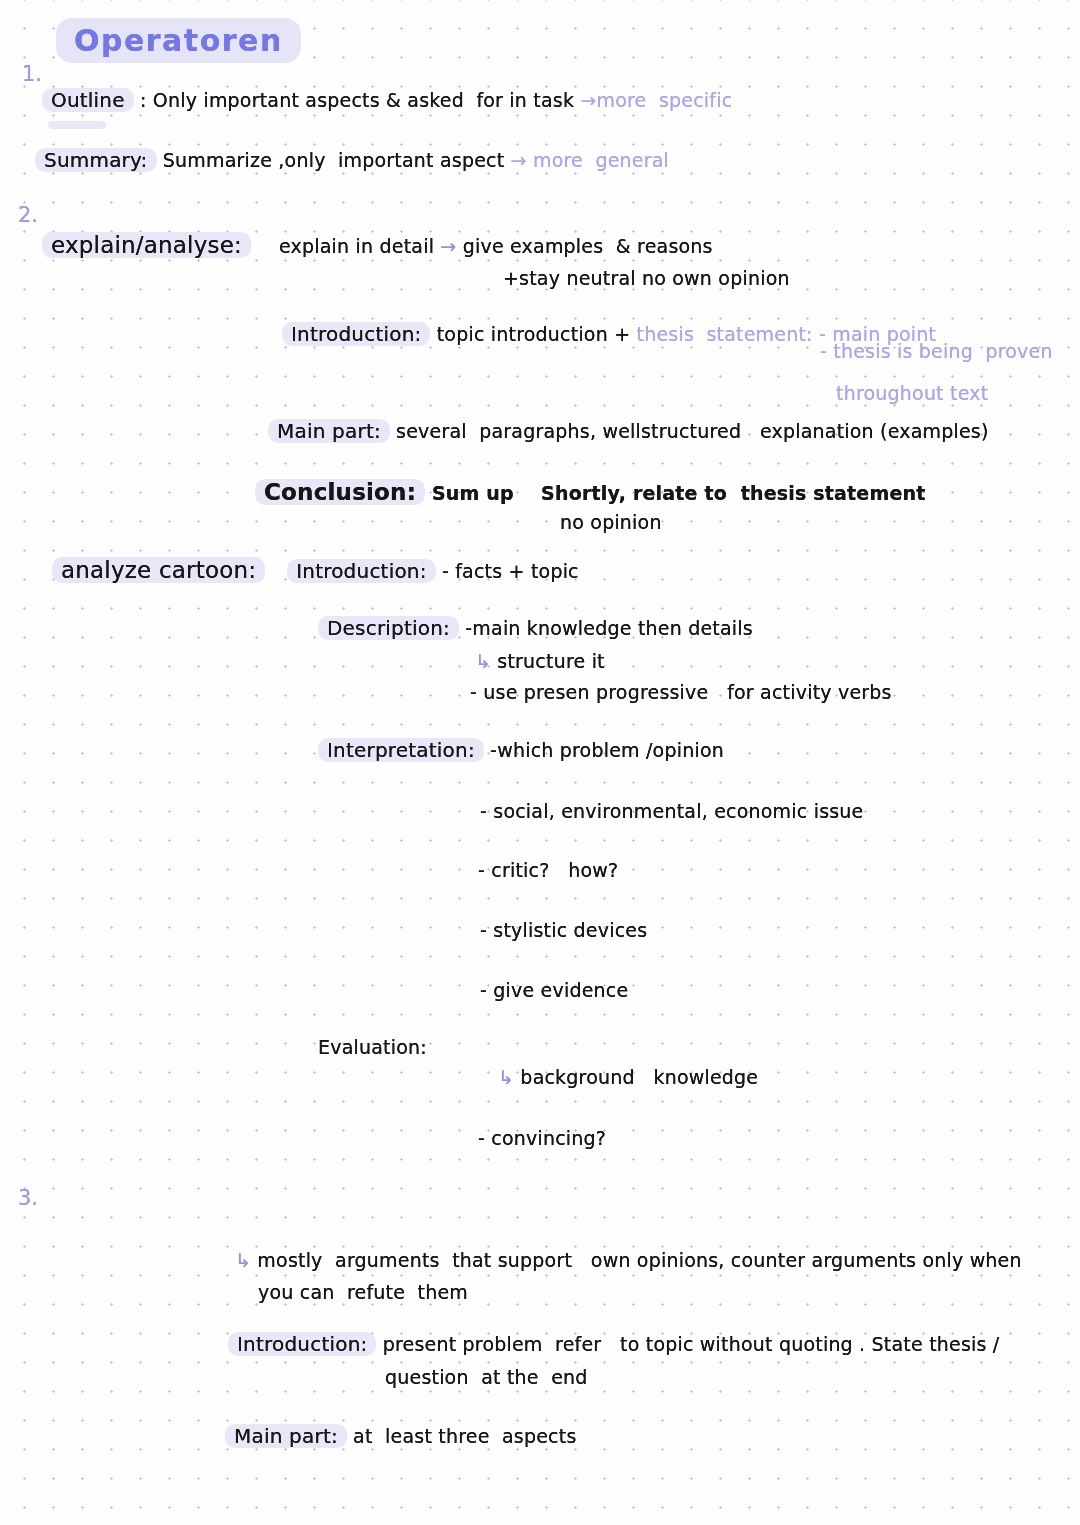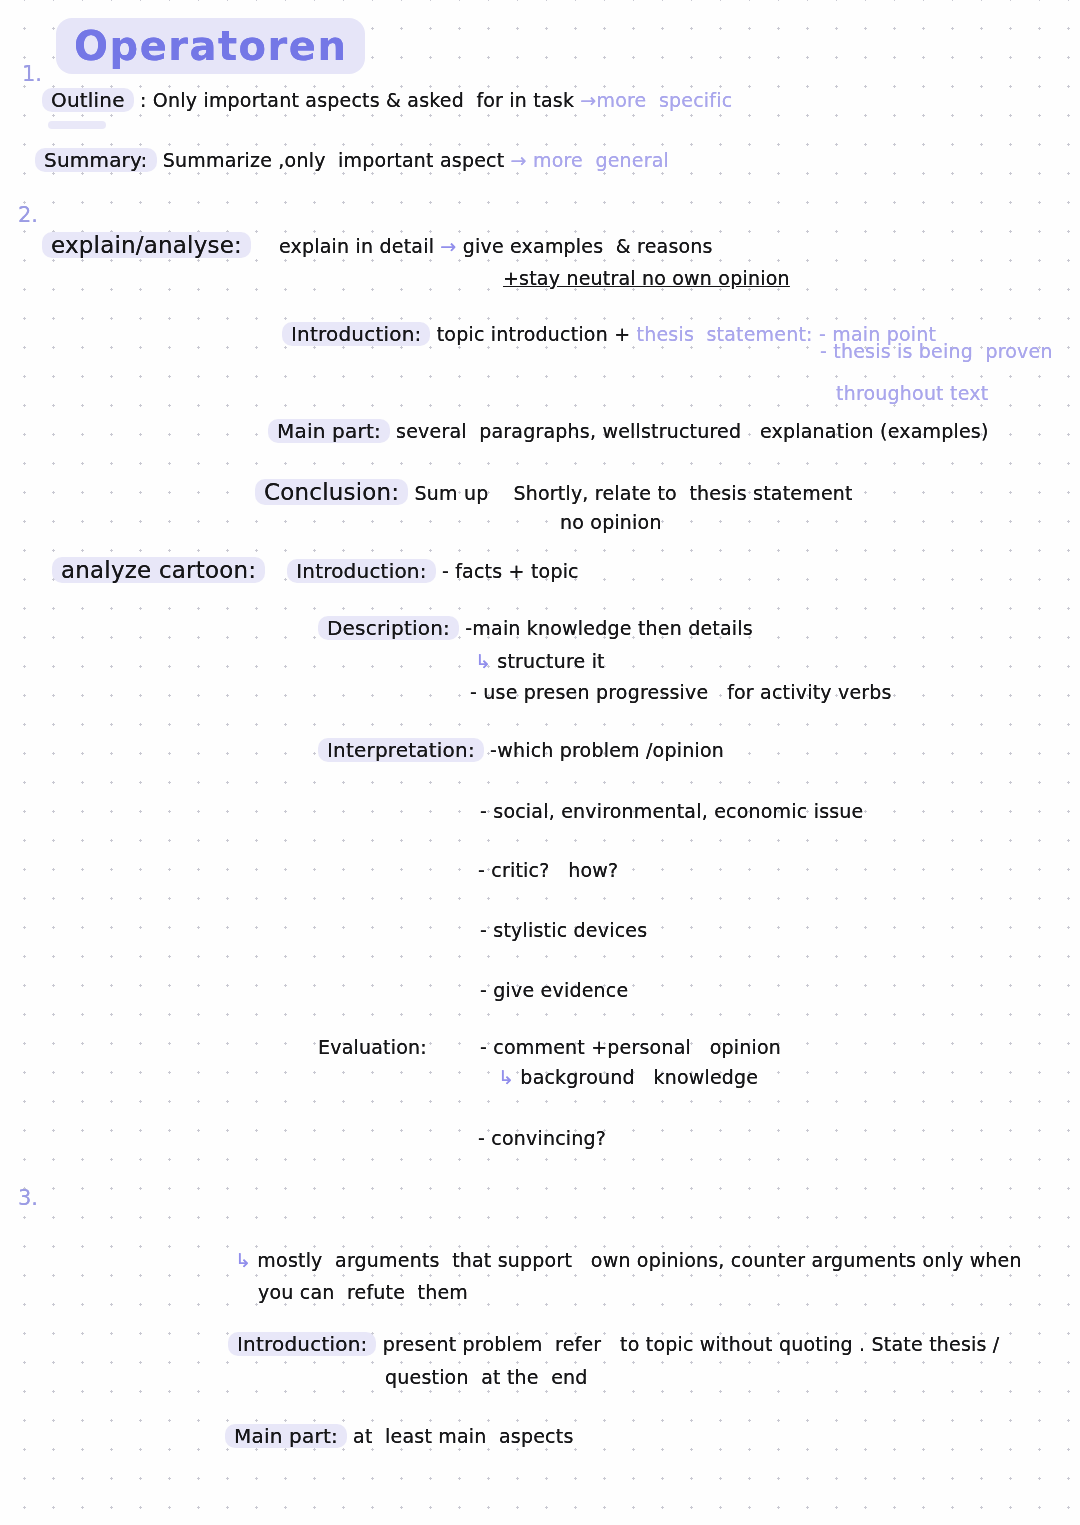--- a/index.html
+++ b/index.html
@@ -38,21 +38,21 @@
     font-size:21px;
     text-shadow:0 0 .5px currentColor;
   }
   .title-pill{
     position:absolute;
     left:56px;top:18px;
     background:#e6e5f8;
     border-radius:16px;
     padding:5px 18px;
     color:#7477e6;
-    font-size:40px;
+    font-size:30px;
     font-weight:bold;
     letter-spacing:1.5px;
     text-shadow:0 0 .6px currentColor;
   }
   .stray{
     position:absolute;
     left:48px;top:121px;
     width:58px;height:8px;
     background:#e9e8f8;
     border-radius:4px;
@@ -70,62 +70,61 @@
   <div class="line" style="left:42px;top:88px;"><span class="kw">Outline</span><span> : Only important aspects &amp; asked  for in task </span><span class="pp">→more  specific</span></div>
 
   <div class="stray"></div>
 
   <div class="line" style="left:35px;top:148px;"><span class="kw">Summary:</span><span> Summarize ,only  important aspect </span><span class="pp">→ more  general</span></div>
 
   <div class="num" style="left:18px;top:203px;">2.</div>
 
   <div class="line" style="left:42px;top:231px;"><span class="kw big">explain/analyse:</span><span style="margin-left:28px;">explain in detail </span><span class="ar">→</span><span> give examples  &amp; reasons</span></div>
 
-  <div class="line" style="left:503px;top:267px;text-decoration:underline;">+stay neutral no own opinion</div>
+  <div class="line" style="left:503px;top:267px;">+stay neutral no own opinion</div>
 
   <div class="line" style="left:282px;top:322px;"><span class="kw">Introduction:</span><span> topic introduction + </span><span class="pp">thesis  statement: - main point</span></div>
 
   <div class="line pp" style="left:820px;top:340px;">- thesis is being  proven</div>
   <div class="line pp" style="left:836px;top:382px;">throughout text</div>
 
   <div class="line" style="left:268px;top:419px;"><span class="kw">Main part:</span><span> several  paragraphs, wellstructured   explanation (examples)</span></div>
 
-  <div class="line" style="left:255px;top:478px;"><span class="kw big">Conclusion:</span><span> Sum up    Shortly, relate to  thesis statement</span></div>
+  <div class="line" style="left:255px;top:478px;font-weight:bold;"><span class="kw big">Conclusion:</span><span> Sum up    Shortly, relate to  thesis statement</span></div>
 
   <div class="line" style="left:560px;top:511px;">no opinion</div>
 
   <div class="line" style="left:52px;top:556px;"><span class="kw big">analyze cartoon:</span><span class="kw" style="margin-left:22px;">Introduction:</span><span> - facts + topic</span></div>
 
   <div class="line" style="left:318px;top:616px;"><span class="kw">Description:</span><span> -main knowledge then details</span></div>
 
   <div class="line" style="left:475px;top:650px;"><span class="ar">↳</span><span> structure it</span></div>
 
   <div class="line" style="left:470px;top:681px;text-align:center;">- use presen progressive   for activity verbs</div>
 
   <div class="line" style="left:480px;top:800px;">- social, environmental, economic issue</div>
 
   <div class="line" style="left:318px;top:738px;"><span class="kw">Interpretation:</span><span> -which problem /opinion</span></div>
   <div class="line" style="left:478px;top:859px;">- critic?   how?</div>
   <div class="line" style="left:480px;top:919px;">- stylistic devices</div>
   <div class="line" style="left:480px;top:979px;">- give evidence</div>
 
   <div class="line" style="left:318px;top:1036px;">Evaluation:</div>
-  <div class="line" style="left:480px;top:1036px;">- comment +personal   opinion</div>
 
   <div class="line" style="left:498px;top:1066px;"><span class="ar">↳</span><span> background   knowledge</span></div>
 
   <div class="line" style="left:478px;top:1127px;">- convincing?</div>
 
   <div class="num" style="left:18px;top:1186px;">3.</div>
 
 
   <div class="line" style="left:235px;top:1249px;"><span class="ar">↳</span><span> mostly  arguments  that support   own opinions, counter arguments only when</span></div>
 
   <div class="line" style="left:258px;top:1281px;">you can  refute  them</div>
 
   <div class="line" style="left:228px;top:1332px;"><span class="kw">Introduction:</span><span> present problem  refer   to topic without quoting . State thesis /</span></div>
 
   <div class="line" style="left:385px;top:1366px;">question  at the  end</div>
 
-  <div class="line" style="left:225px;top:1424px;"><span class="kw">Main part:</span><span> at  least main  aspects</span></div>
+  <div class="line" style="left:225px;top:1424px;"><span class="kw">Main part:</span><span> at  least three  aspects</span></div>
 
 
 </div>
 
 </body></html>

